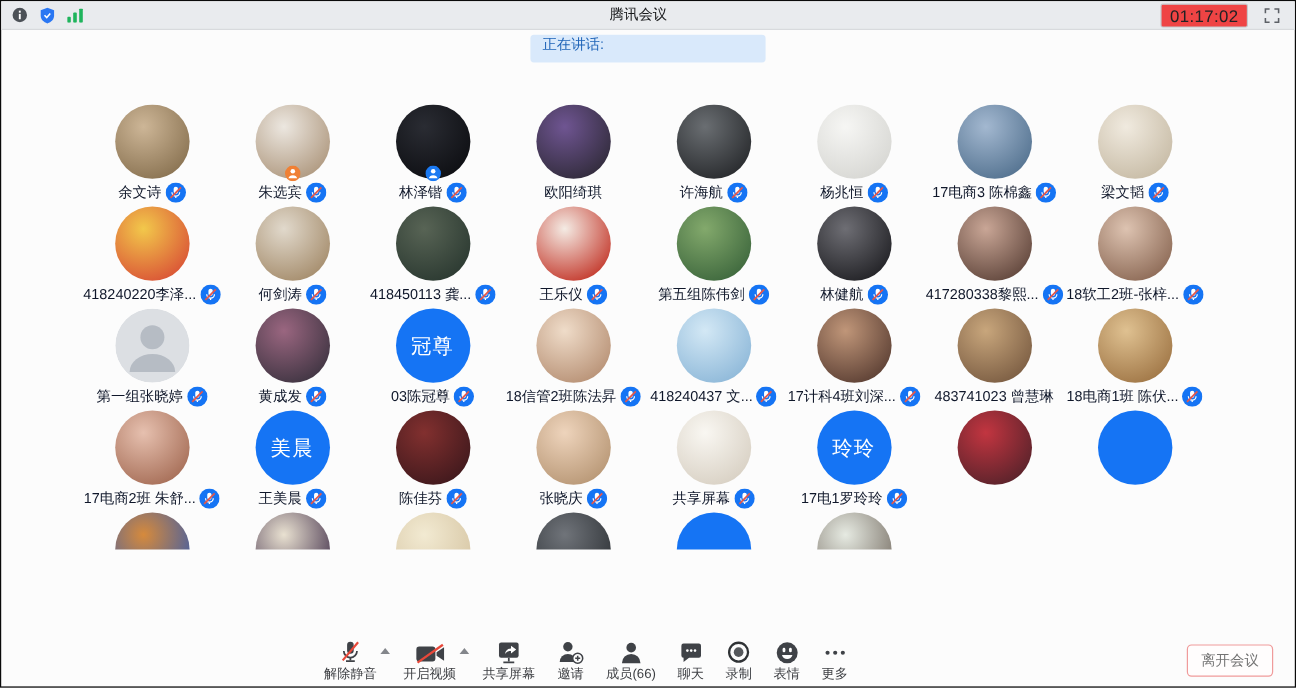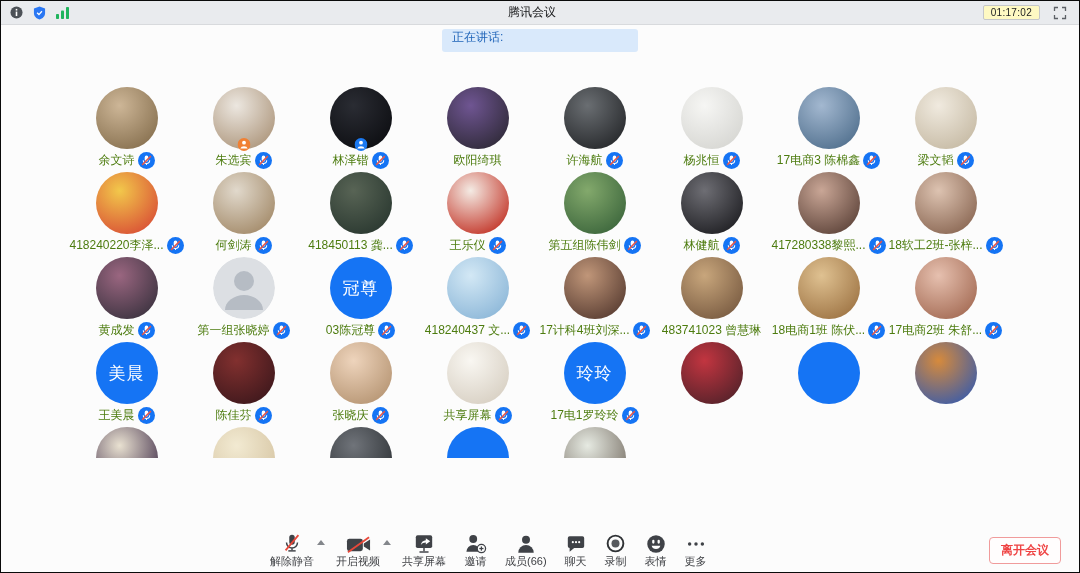--- a/index.html
+++ b/index.html
@@ -7,48 +7,48 @@
     position:relative;width:1080px;height:573px;box-sizing:border-box;
     background:#fcfcfc;border:1px solid #0a0a0a;overflow:hidden;
     font-family:"Liberation Sans",sans-serif;
   }
   
   .titlebar{position:absolute;top:0;left:0;right:0;height:23px;background:#e9ebee;
     border-bottom:1px solid #d8dadd;display:flex;align-items:center;}
   .tb-left{display:flex;align-items:center;gap:10px;padding-left:9px;z-index:2;}
   .tb-title{position:absolute;left:0;right:16px;text-align:center;font-size:12px;color:#17181a;}
   .tb-right{margin-left:auto;display:flex;align-items:center;gap:13px;padding-right:12px;z-index:2;}
-  .time-box{border:1px solid #c5c7ca;background:#fef9c3;font-size:10px;color:#212224;
+  .time-box{border:1px solid #c5c7ca;background:#ef4444;font-size:14px;color:#212224;
     padding:1px 7px;border-radius:2px;letter-spacing:.3px;}
   .tb-icon{display:flex;align-items:center;}
   
   .speaking{position:absolute;left:441px;top:28px;width:196px;height:23px;background:#d9e9fb;
     border-radius:3px;display:flex;align-items:flex-start;padding-left:10px;box-sizing:border-box;
     font-size:12px;color:#1f64b8;}
   
   .grid{position:absolute;left:67px;top:86px;width:936px;height:371px;overflow:hidden;
     display:grid;grid-template-columns:repeat(8,117px);grid-auto-rows:85px;}
   .tile{display:flex;flex-direction:column;align-items:center;}
   .avatar{width:62px;height:62px;border-radius:50%;position:relative;flex:none;overflow:visible;text-align:center;}
   .avatar .ph{position:absolute;inset:0;border-radius:50%;}
   .avatar.text-av{background:#1574f4;color:#fff;display:flex;align-items:center;justify-content:center;
     font-size:17px;letter-spacing:1px;}
   .person-badge{position:absolute;bottom:-2px;left:50%;transform:translateX(-50%);width:13px;height:13px;line-height:0;}
   .name-row{margin-top:3px;height:17px;display:flex;align-items:center;gap:3px;
-    font-size:12px;color:#4d7c0f;white-space:nowrap;}
+    font-size:12px;color:#0f172a;white-space:nowrap;}
   .mic-badge{width:17px;height:17px;flex:none;line-height:0;}
   
   .toolbar{position:absolute;left:260px;bottom:3px;display:flex;align-items:flex-end;}
   .tool{display:flex;flex-direction:column;align-items:center;padding:0 9px;background:none;border:none;cursor:default;}
   .tool .ticon{height:22px;display:flex;align-items:flex-end;line-height:0;}
   .tool .tlabel{font-size:11px;color:#3c3e42;margin-top:0;white-space:nowrap;}
   .tool-arrow{width:0;height:0;border-left:4px solid transparent;border-right:4px solid transparent;
     border-bottom:5px solid #83868b;margin:0 2px 24px -6px;}
   .leave-btn{position:absolute;right:18px;bottom:8px;padding:4px 11px;border:1px solid #f09b9b;
-    border-radius:4px;color:#ef4444;font-size:12px;background:#fffdfd;cursor:default;font-weight:bold;}
+    border-radius:4px;color:#737373;font-size:12px;background:#fffdfd;cursor:default;}
 </style>
 </head>
 <body>
 
 <div class="window">
 
   <div class="titlebar">
     <div class="tb-title">腾讯会议</div>
     <div class="tb-left">
       <span class="tb-icon">
@@ -298,55 +298,68 @@
           <span class="mic-badge"><svg width="17" height="17" viewBox="0 0 18 18">
               <circle cx="9" cy="9" r="9" fill="#1574f4"></circle>
               <rect x="7.1" y="3.8" width="3.8" height="6.4" rx="1.9" fill="#fff"></rect>
               <path d="M5.6 8.7a3.4 3.4 0 0 0 6.8 0" fill="none" stroke="#fff" stroke-width="1.1"></path>
               <line x1="9" y1="12.2" x2="9" y2="13.7" stroke="#fff" stroke-width="1.1"></line>
               <line x1="4.4" y1="13.6" x2="13.6" y2="4.4" stroke="#e2574c" stroke-width="1.6"></line>
             </svg></span>
         </div>
       </div>
       <div class="tile">
-        <div class="avatar" style="background: radial-gradient(circle at 38% 30%, rgb(154, 102, 128) 0%, rgb(60, 51, 64) 85%);"></div>
-        <div class="name-row">
-          <span>黄成发</span>
-          <span class="mic-badge"><svg width="17" height="17" viewBox="0 0 18 18">
-              <circle cx="9" cy="9" r="9" fill="#1574f4"></circle>
-              <rect x="7.1" y="3.8" width="3.8" height="6.4" rx="1.9" fill="#fff"></rect>
-              <path d="M5.6 8.7a3.4 3.4 0 0 0 6.8 0" fill="none" stroke="#fff" stroke-width="1.1"></path>
-              <line x1="9" y1="12.2" x2="9" y2="13.7" stroke="#fff" stroke-width="1.1"></line>
-              <line x1="4.4" y1="13.6" x2="13.6" y2="4.4" stroke="#e2574c" stroke-width="1.6"></line>
-            </svg></span>
-        </div>
-      </div>
-      <div class="tile">
         <div class="avatar">
           <span class="ph" style="overflow:hidden"><svg width="62" height="62" viewBox="0 0 62 62">
               <circle cx="31" cy="31" r="31" fill="#dcdfe3"></circle>
               <circle cx="31" cy="24" r="10" fill="#b6bcc4"></circle>
               <path d="M12 53a19 15 0 0 1 38 0z" fill="#b6bcc4"></path>
             </svg></span>
         </div>
         <div class="name-row">
           <span>第一组张晓婷</span>
           <span class="mic-badge"><svg width="17" height="17" viewBox="0 0 18 18">
               <circle cx="9" cy="9" r="9" fill="#1574f4"></circle>
               <rect x="7.1" y="3.8" width="3.8" height="6.4" rx="1.9" fill="#fff"></rect>
               <path d="M5.6 8.7a3.4 3.4 0 0 0 6.8 0" fill="none" stroke="#fff" stroke-width="1.1"></path>
               <line x1="9" y1="12.2" x2="9" y2="13.7" stroke="#fff" stroke-width="1.1"></line>
               <line x1="4.4" y1="13.6" x2="13.6" y2="4.4" stroke="#e2574c" stroke-width="1.6"></line>
             </svg></span>
         </div>
       </div>
       <div class="tile">
+        <div class="avatar" style="background: radial-gradient(circle at 38% 30%, rgb(154, 102, 128) 0%, rgb(60, 51, 64) 85%);"></div>
+        <div class="name-row">
+          <span>黄成发</span>
+          <span class="mic-badge"><svg width="17" height="17" viewBox="0 0 18 18">
+              <circle cx="9" cy="9" r="9" fill="#1574f4"></circle>
+              <rect x="7.1" y="3.8" width="3.8" height="6.4" rx="1.9" fill="#fff"></rect>
+              <path d="M5.6 8.7a3.4 3.4 0 0 0 6.8 0" fill="none" stroke="#fff" stroke-width="1.1"></path>
+              <line x1="9" y1="12.2" x2="9" y2="13.7" stroke="#fff" stroke-width="1.1"></line>
+              <line x1="4.4" y1="13.6" x2="13.6" y2="4.4" stroke="#e2574c" stroke-width="1.6"></line>
+            </svg></span>
+        </div>
+      </div>
+      <div class="tile">
         <div class="avatar text-av">冠尊</div>
         <div class="name-row">
           <span>03陈冠尊</span>
+          <span class="mic-badge"><svg width="17" height="17" viewBox="0 0 18 18">
+              <circle cx="9" cy="9" r="9" fill="#1574f4"></circle>
+              <rect x="7.1" y="3.8" width="3.8" height="6.4" rx="1.9" fill="#fff"></rect>
+              <path d="M5.6 8.7a3.4 3.4 0 0 0 6.8 0" fill="none" stroke="#fff" stroke-width="1.1"></path>
+              <line x1="9" y1="12.2" x2="9" y2="13.7" stroke="#fff" stroke-width="1.1"></line>
+              <line x1="4.4" y1="13.6" x2="13.6" y2="4.4" stroke="#e2574c" stroke-width="1.6"></line>
+            </svg></span>
+        </div>
+      </div>
+      <div class="tile">
+        <div class="avatar" style="background: radial-gradient(circle at 38% 30%, rgb(239, 220, 201) 0%, rgb(182, 143, 115) 85%);"></div>
+        <div class="name-row">
+          <span>18信管2班陈法昇</span>
           <span class="mic-badge"><svg width="17" height="17" viewBox="0 0 18 18">
               <circle cx="9" cy="9" r="9" fill="#1574f4"></circle>
               <rect x="7.1" y="3.8" width="3.8" height="6.4" rx="1.9" fill="#fff"></rect>
               <path d="M5.6 8.7a3.4 3.4 0 0 0 6.8 0" fill="none" stroke="#fff" stroke-width="1.1"></path>
               <line x1="9" y1="12.2" x2="9" y2="13.7" stroke="#fff" stroke-width="1.1"></line>
               <line x1="4.4" y1="13.6" x2="13.6" y2="4.4" stroke="#e2574c" stroke-width="1.6"></line>
             </svg></span>
         </div>
       </div>
       <div class="tile">

